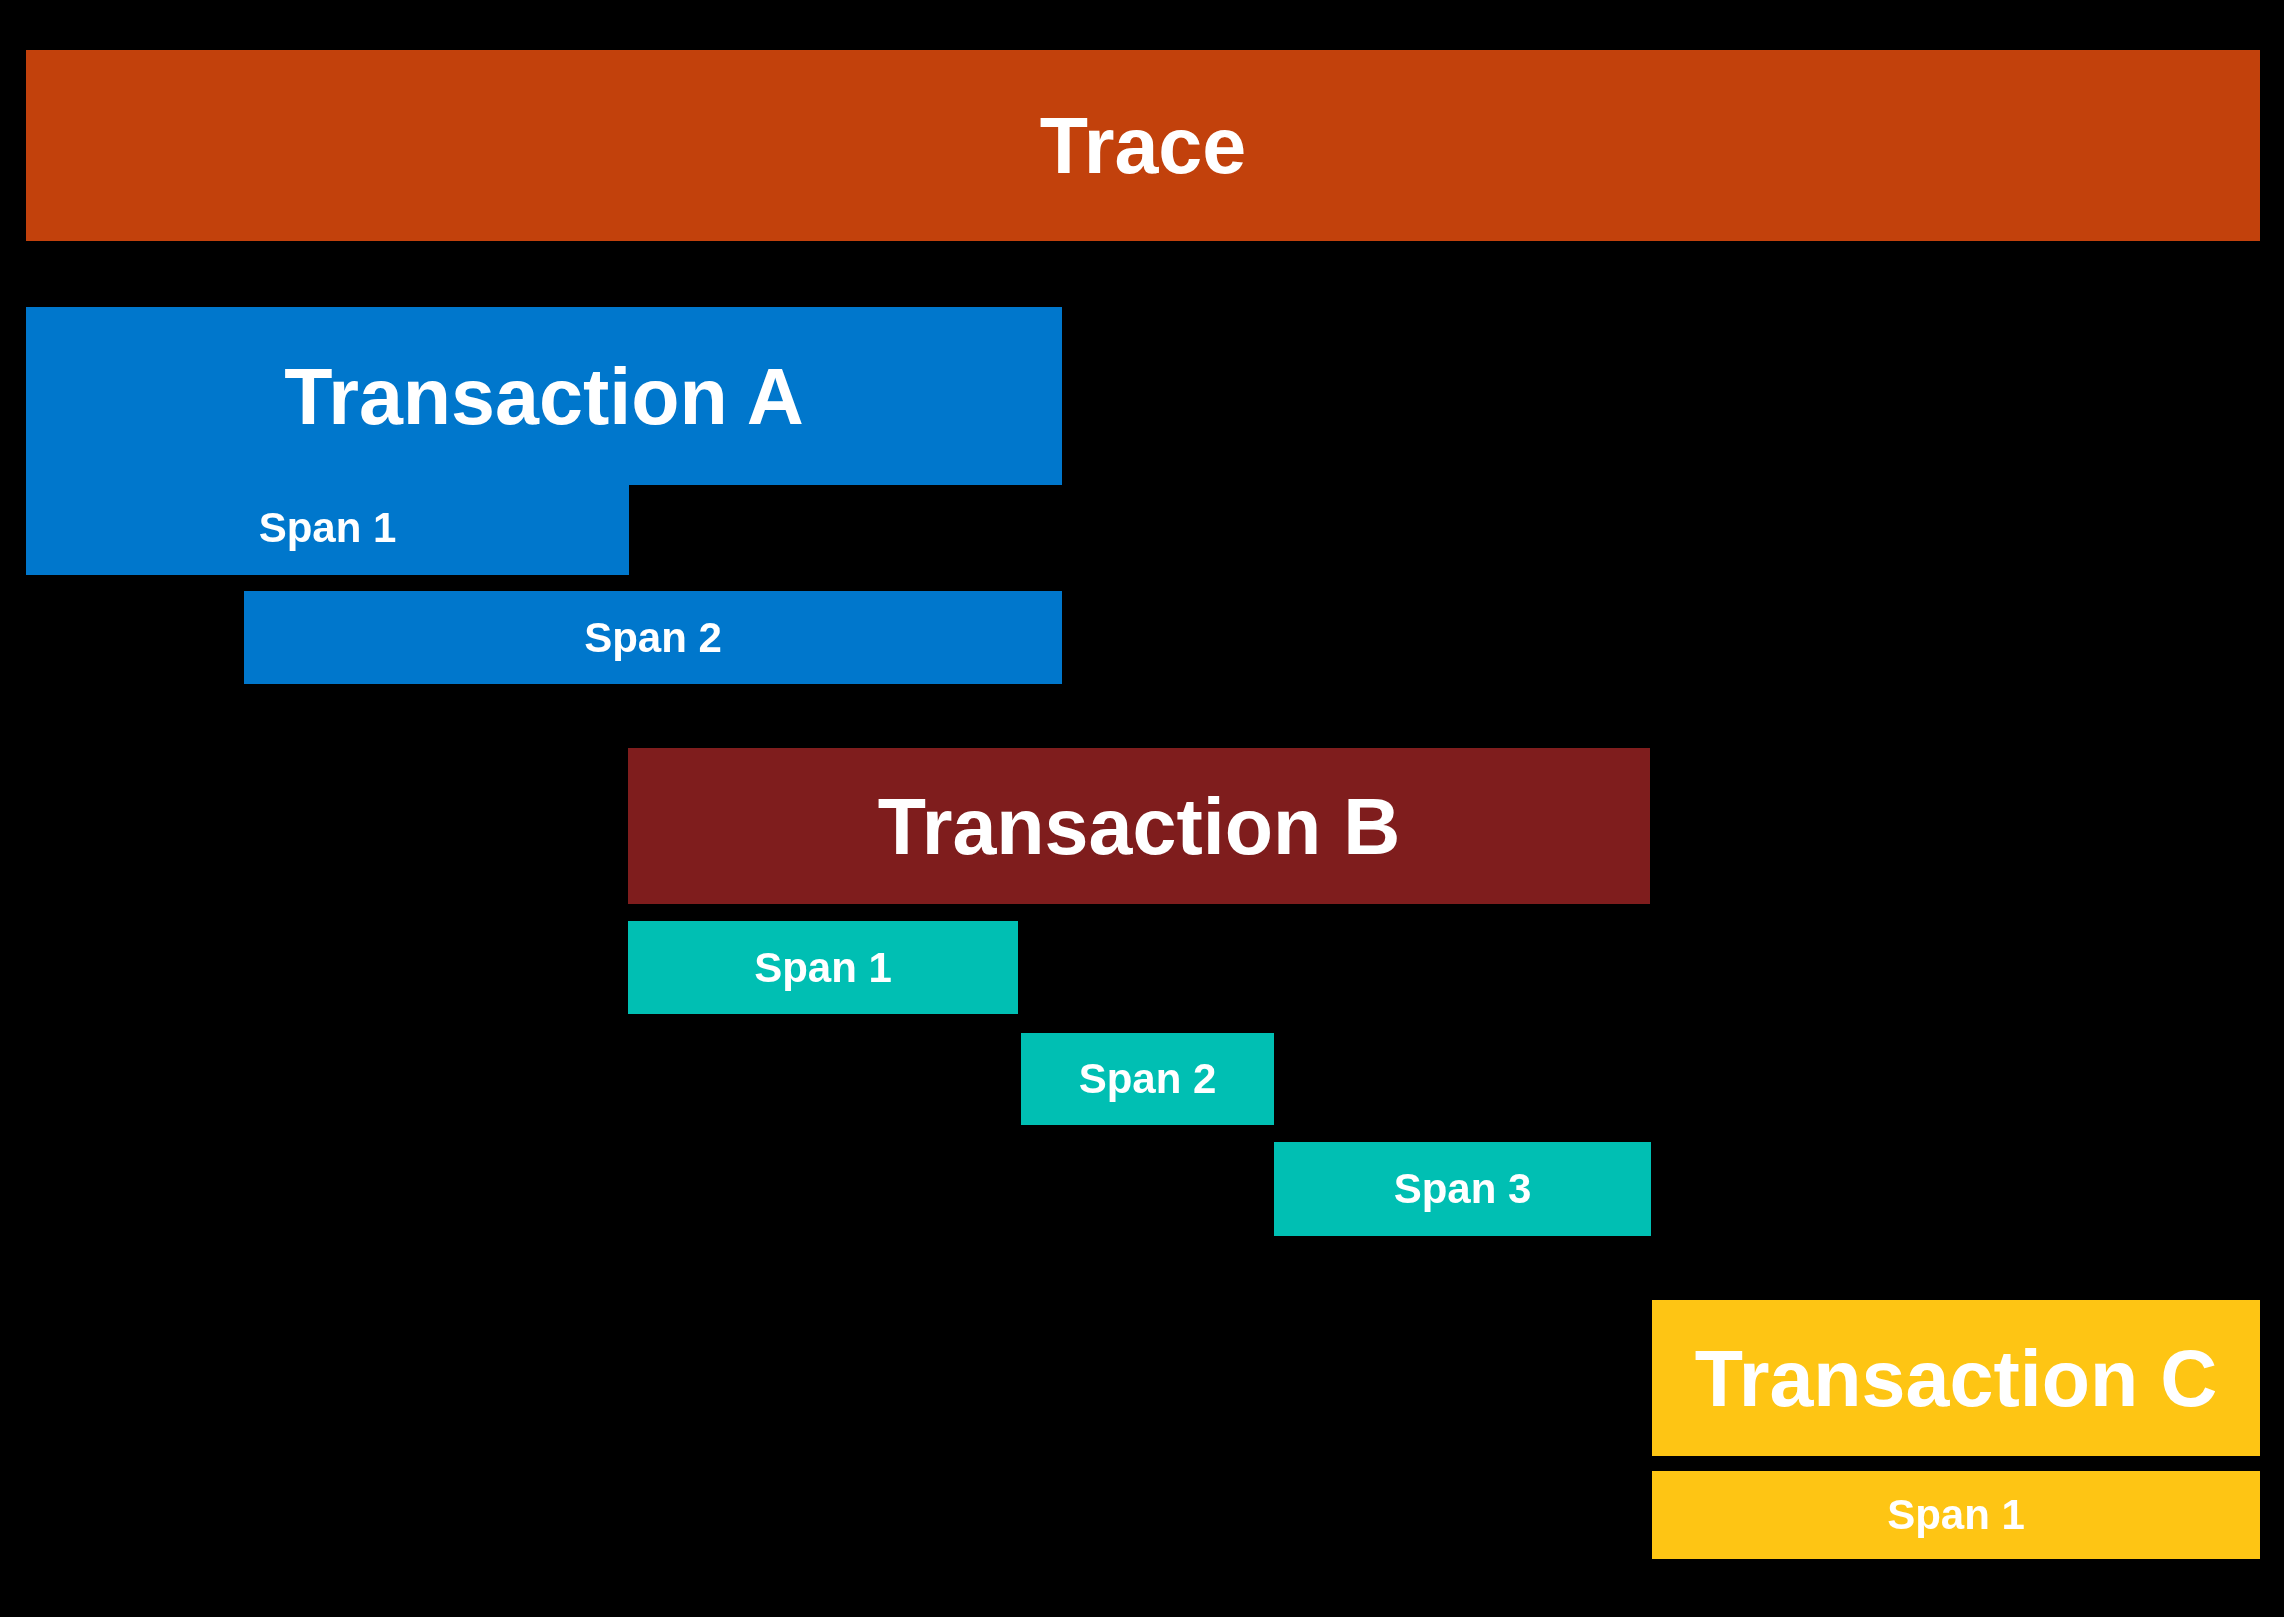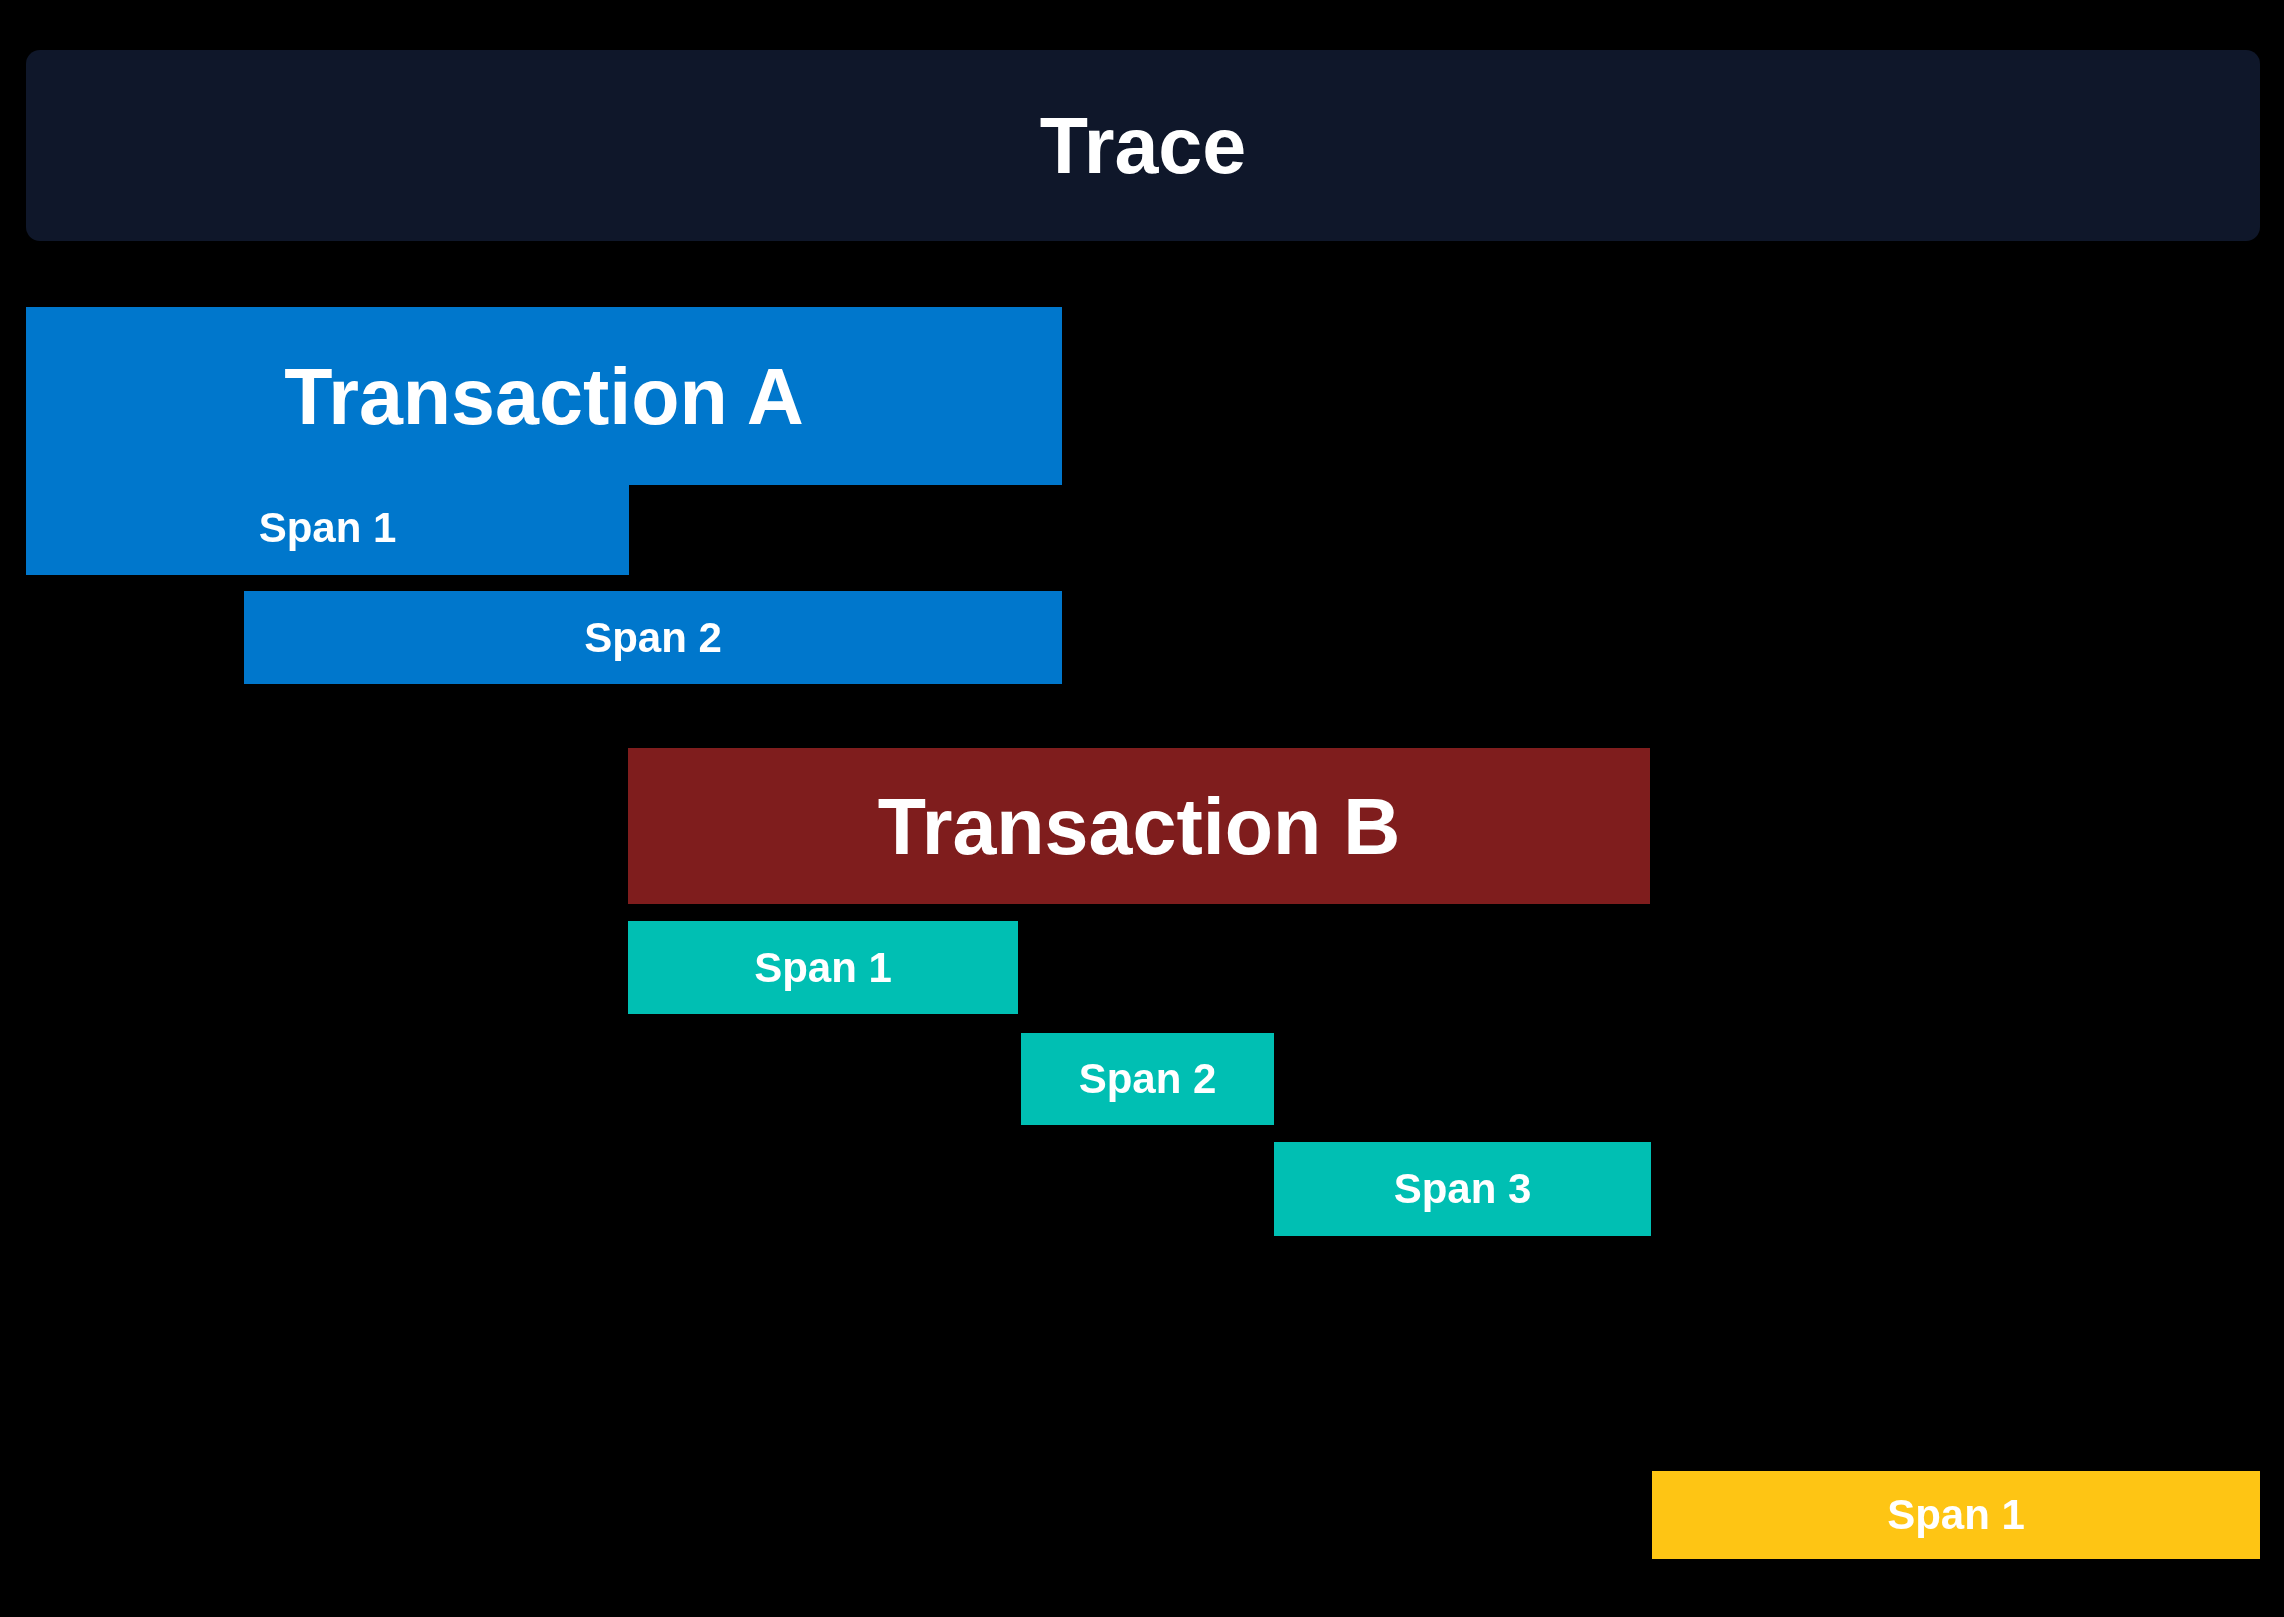--- a/index.html
+++ b/index.html
@@ -45,21 +45,21 @@
   #span-b3     { left: 1274px; top: 1142px; width: 377px;  height: 94px; }
 
   #txn-c       { left: 1652px; top: 1300px; width: 608px;  height: 156px; }
   #span-c1     { left: 1652px; top: 1471px; width: 608px;  height: 88px; }
 </style>
 </head>
 <body>
 
 <div id="canvas">
 
-  <div class="bar big-label" id="trace-bar" style="background: #0f172a; border-radius: 14px;">
+  <div class="bar big-label" id="trace-bar" style="background: #c2410c;">
     <span class="label">Trace</span>
   </div>
 
   <div class="bar big-label" id="txn-a" style="background: rgb(0, 119, 204);">
     <span class="label">Transaction A</span>
   </div>
 
   <div class="bar span-label" id="span-a1" style="background: rgb(0, 119, 204);">
     <span class="label">Span 1</span>
   </div>
@@ -77,19 +77,22 @@
   </div>
 
   <div class="bar span-label" id="span-b2" style="background: rgb(0, 191, 179);">
     <span class="label">Span 2</span>
   </div>
 
   <div class="bar span-label" id="span-b3" style="background: rgb(0, 191, 179); text-align: right;">
     <span class="label">Span 3</span>
   </div>
 
+  <div class="bar big-label" id="txn-c" style="background: rgb(254, 197, 20);">
+    <span class="label">Transaction C</span>
+  </div>
 
   <div class="bar span-label" id="span-c1" style="background: rgb(254, 197, 20);">
     <span class="label">Span 1</span>
   </div>
 
 </div>
 
 
 </body></html>

